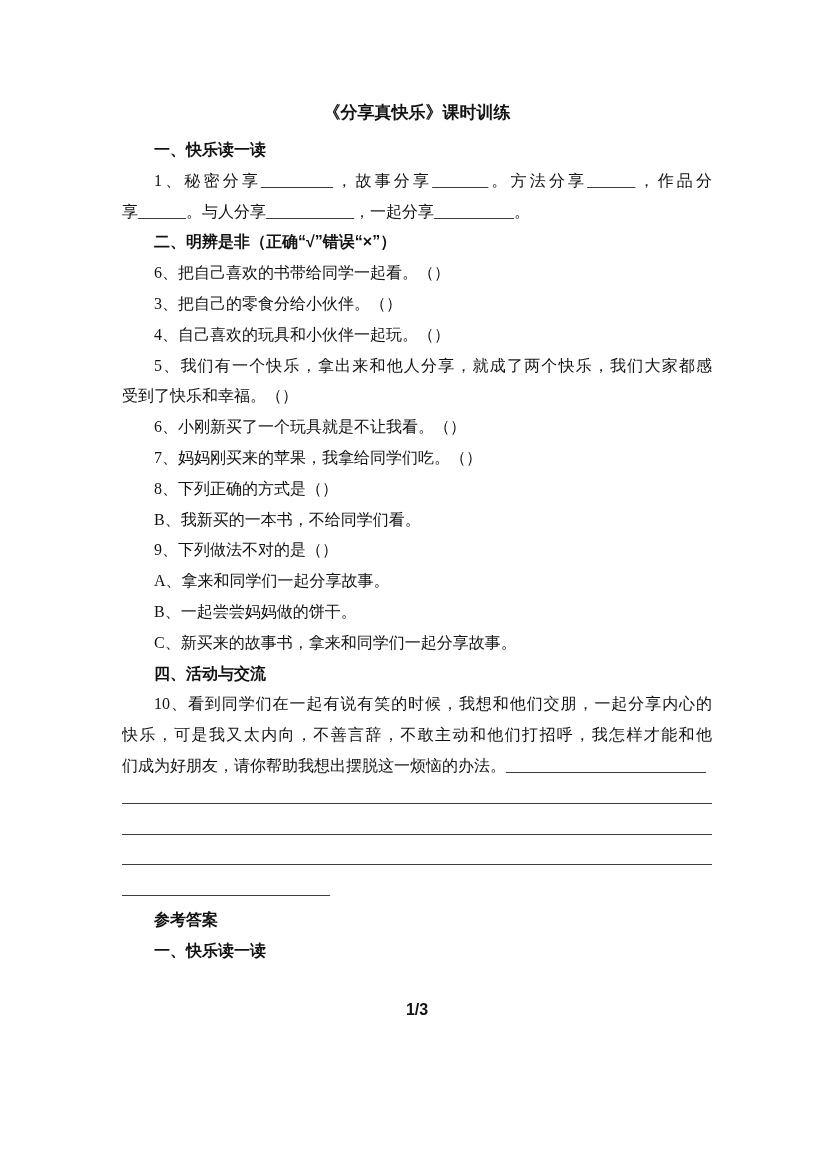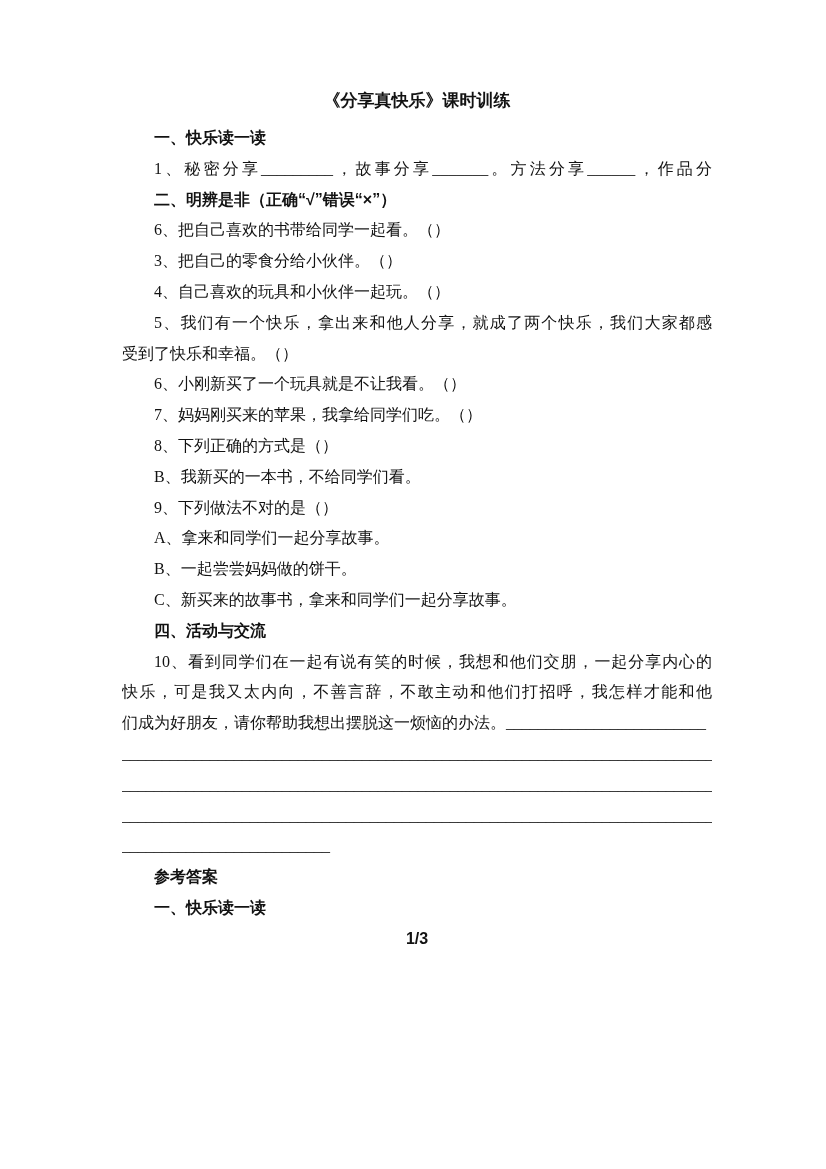--- a/index.html
+++ b/index.html
@@ -12,21 +12,21 @@
     width: 826px;
     height: 1169px;
     background: #ffffff;
     overflow: hidden;
     font-family: "Liberation Serif", "DejaVu Serif", serif;
     color: #121212;
   }
   .content {
     position: absolute;
     left: 122px;
-    top: 86px;
+    top: 98px;
     width: 590px;
   }
   .title {
     height: 37px;
     line-height: 30px;
     font-size: 17px;
     font-weight: bold;
     text-align: center;
     font-family: "Liberation Sans", "DejaVu Sans", sans-serif;
     white-space: pre;
@@ -49,32 +49,34 @@
   .fill {
     white-space: normal;
     text-align: justify;
     text-align-last: justify;
   }
   .pagenum {
     text-align: center;
     text-indent: 0;
     font-weight: bold;
     font-family: "Liberation Sans", "DejaVu Sans", sans-serif;
+    margin-top: 28px;
   }
 </style>
 </head>
 <body>
 
 <div class="page">
   <div class="content">
 
     <div class="title">《分享真快乐》课时训练</div>
 
     <div class="line heading indent">一、快乐读一读</div>
     <div class="line indent fill">1、秘密分享_________，故事分享_______。方法分享______，作品分</div>
+    <div class="line">享______。与人分享___________，一起分享__________。</div>
 
     <div class="line heading indent">二、明辨是非（正确“√”错误“×”）</div>
     <div class="line indent">6、把自己喜欢的书带给同学一起看。（）</div>
     <div class="line indent">3、把自己的零食分给小伙伴。（）</div>
     <div class="line indent">4、自己喜欢的玩具和小伙伴一起玩。（）</div>
     <div class="line indent fill">5、我们有一个快乐，拿出来和他人分享，就成了两个快乐，我们大家都感</div>
     <div class="line">受到了快乐和幸福。（）</div>
     <div class="line indent">6、小刚新买了一个玩具就是不让我看。（）</div>
     <div class="line indent">7、妈妈刚买来的苹果，我拿给同学们吃。（）</div>
 

